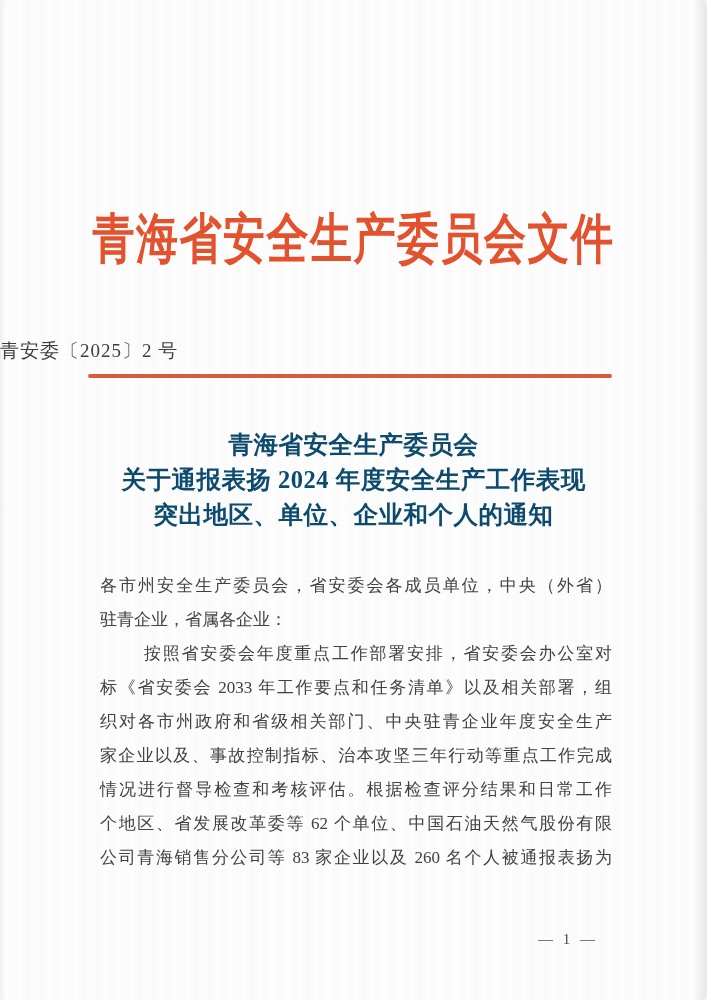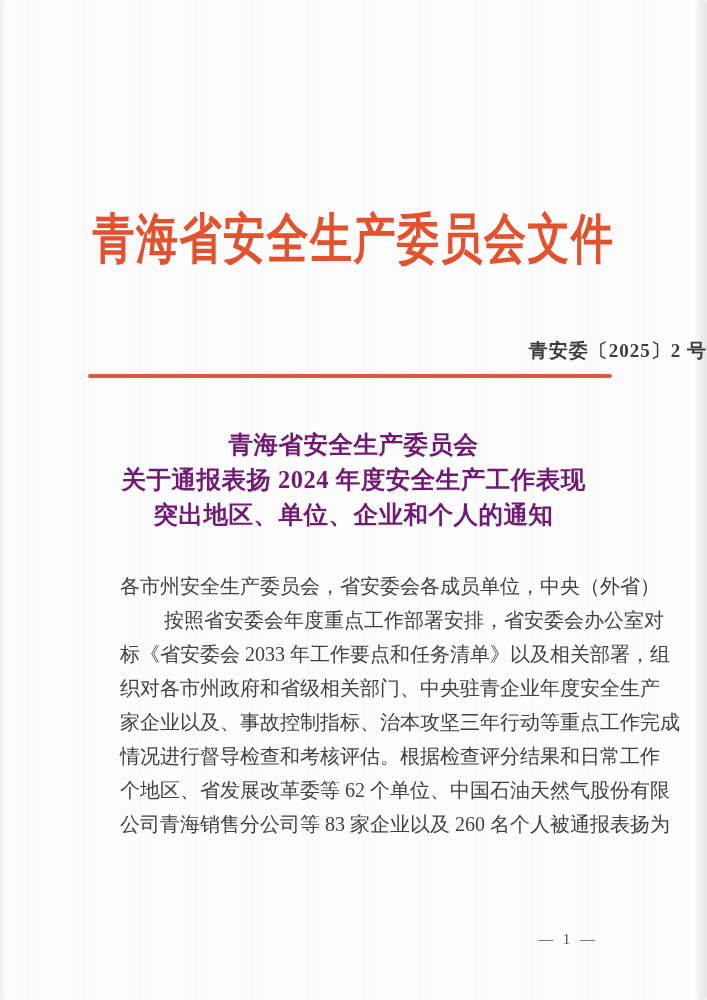--- a/index.html
+++ b/index.html
@@ -49,48 +49,46 @@
     font-size:42px;font-weight:bold;
     letter-spacing:1.5px;
     line-height:68px;
     transform:scaleY(1.28);
     transform-origin:center top;
     white-space:nowrap;
   }
   .doc-number{
     position:absolute;top:338px;left:0;
     width:707px;
-    text-align:right;
+    text-align:left;
     color:#3d3d3d;
     font-size:19px;
     letter-spacing:1px;
-    font-weight:bold;
   }
   .red-rule{
     position:absolute;top:374px;left:88px;
     width:524px;height:4px;
     background:var(--rule-red);
     border-radius:2px;
   }
   .title-block{
     position:absolute;top:427px;left:0;
     width:707px;
     text-align:center;
-    color:#701a75;
+    color:#0c4a6e;
     font-size:24.5px;font-weight:bold;
     line-height:35px;
     letter-spacing:0.5px;
   }
   .body-block{
     position:absolute;top:569px;left:100px;
     width:512px;
     color:var(--ink);
-    font-size:20px;
+    font-size:17px;
     line-height:34px;
-    margin-left:20px;
   }
   .body-line{
     height:34px;
     white-space:nowrap;
     text-align:justify;
     text-align-last:justify;
   }
   .body-line.short{
     text-align-last:left;
   }
@@ -120,20 +118,21 @@
   <div class="red-rule"></div>
 
   <div class="title-block">
     <div>青海省安全生产委员会</div>
     <div>关于通报表扬 2024 年度安全生产工作表现</div>
     <div>突出地区、单位、企业和个人的通知</div>
   </div>
 
   <div class="body-block">
     <div class="body-line">各市州安全生产委员会，省安委会各成员单位，中央（外省）</div>
+    <div class="body-line short">驻青企业，省属各企业：</div>
     <div class="body-line indent">按照省安委会年度重点工作部署安排，省安委会办公室对</div>
     <div class="body-line">标《省安委会 2033 年工作要点和任务清单》以及相关部署，组</div>
     <div class="body-line">织对各市州政府和省级相关部门、中央驻青企业年度安全生产</div>
     <div class="body-line">家企业以及、事故控制指标、治本攻坚三年行动等重点工作完成</div>
     <div class="body-line">情况进行督导检查和考核评估。根据检查评分结果和日常工作</div>
     <div class="body-line">个地区、省发展改革委等 62 个单位、中国石油天然气股份有限</div>
     <div class="body-line">公司青海销售分公司等 83 家企业以及 260 名个人被通报表扬为</div>
   </div>
 
   <div class="page-number">— 1 —</div>

